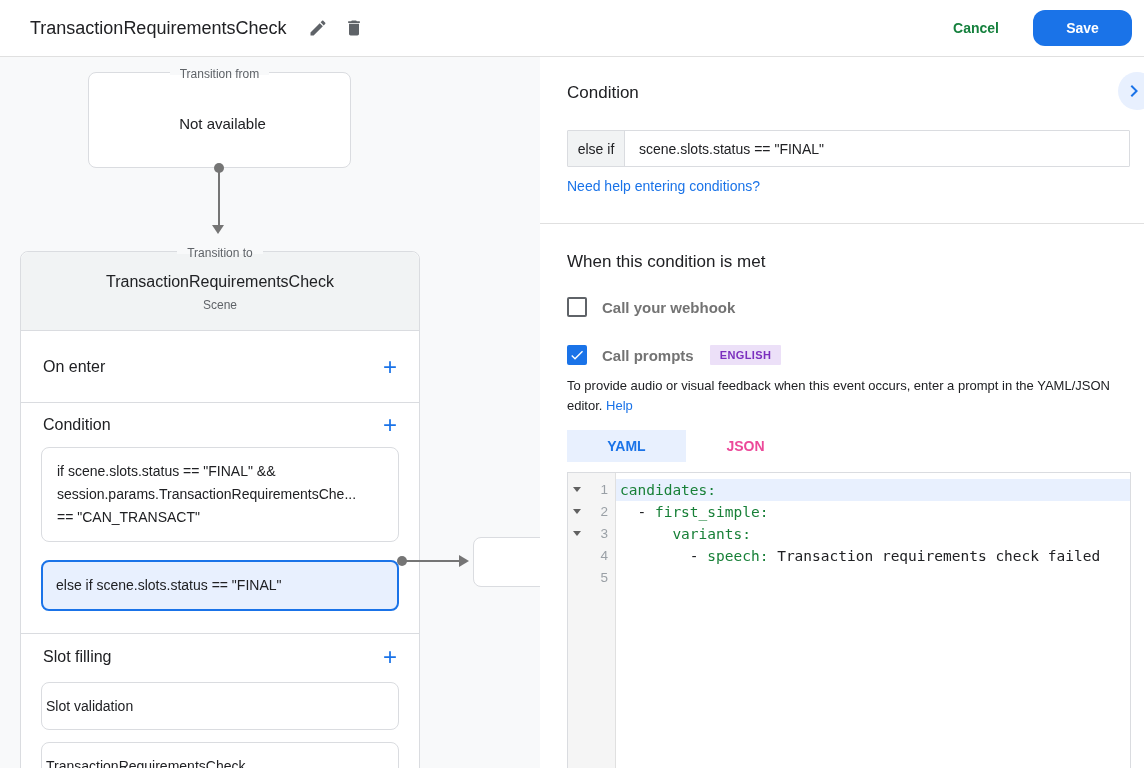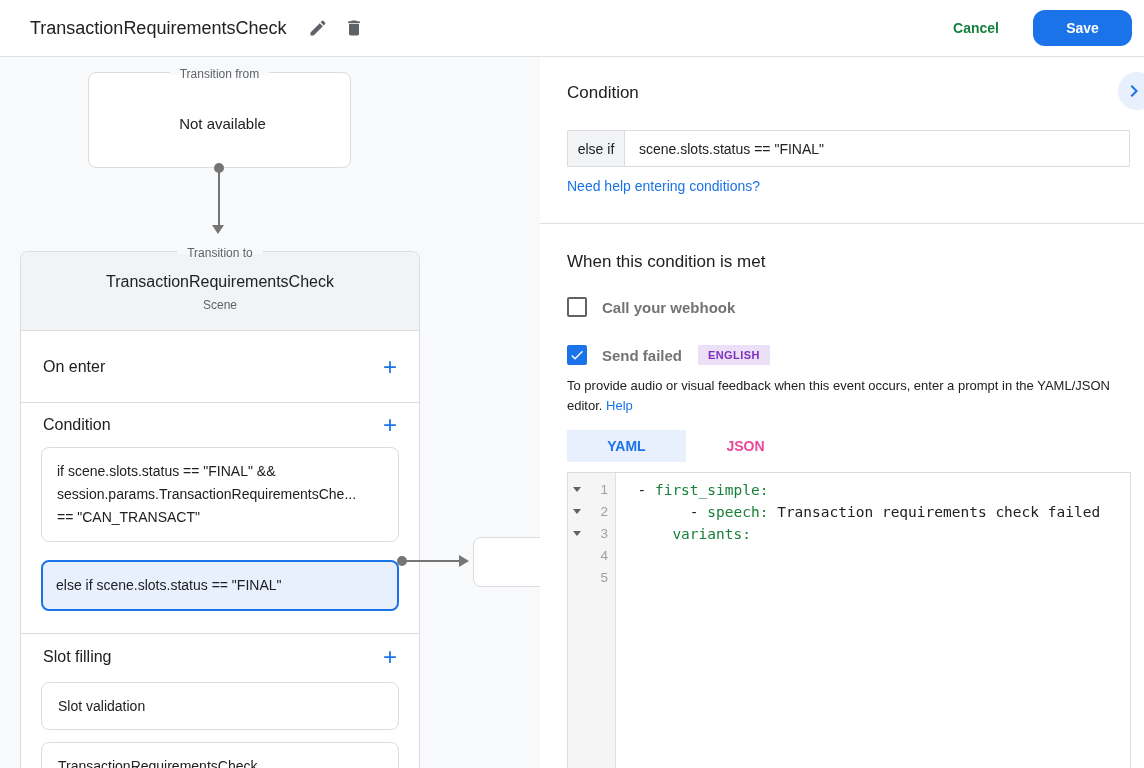--- a/index.html
+++ b/index.html
@@ -56,21 +56,21 @@
   .plus-btn { color:#1a73e8; font-size:24px; font-weight:300; background:none; border:none;
     cursor:pointer; line-height:20px; font-family:inherit; }
   .on-enter-row { height:72px; border-bottom:1px solid #dadce0; }
   .section-head { height:44px; }
   .cond-section { border-bottom:1px solid #dadce0; padding-bottom:22px; }
   .cond-box { margin:0 20px 10px; border:1px solid #dadce0; border-radius:8px;
     padding:12px 15px; font-size:14px; line-height:23px; color:#202124; background:#fff; cursor:pointer; }
   .cond-box.selected { background:#e8f0fe; border:2px solid #1a73e8; margin-top:18px;
     padding:12px 13px; margin-bottom:0; }
   .slot-box { margin:2px 20px 12px; border:1px solid #dadce0; border-radius:8px; height:48px;
-    display:flex; align-items:center; padding:0 16px; font-size:14px; background:#fff; cursor:pointer; }
+    display:flex; align-items:center; padding:0 4px; font-size:14px; background:#fff; cursor:pointer; }
   .target-box { position:absolute; left:473px; top:480px; width:90px; height:50px;
     background:#fff; border:1px solid #dadce0; border-radius:8px; }
 
   
   .panel { position:absolute; left:540px; top:0; width:604px; height:711px;
     background:#fff; overflow:hidden; }
   .panel-title { position:absolute; left:27px; top:26px; font-size:17px; color:#202124; }
   .chev-btn { position:absolute; right:-12px; top:15px; width:38px; height:38px; border-radius:50%;
     background:#e8f0fe; border:none; cursor:pointer; display:flex; align-items:center; }
   .chev-btn svg { fill:#1a73e8; margin-left:4px; }
@@ -222,21 +222,21 @@
       <div class="cb-box" id="cb-webhook"></div>
       <span class="cb-label">Call your webhook</span>
     </div>
 
     <div class="cb-row cb-row2">
       <div class="cb-box checked" id="cb-prompts">
           <svg width="16" height="16" viewBox="0 0 24 24">
             <path fill="#fff" d="M9 16.2L4.8 12l-1.4 1.4L9 19 21 7l-1.4-1.4z"></path>
           </svg>
         </div>
-      <span class="cb-label">Send failed</span>
+      <span class="cb-label">Call prompts</span>
       <span class="lang-badge">ENGLISH</span>
     </div>
 
     <div class="prompt-desc">
       <span>To provide audio or visual feedback when this event occurs, enter a prompt in the YAML/JSON editor.</span>
       <a class="link">Help</a>
     </div>
 
     <div class="tabs">
         <button class="tab active">YAML</button>
@@ -258,20 +258,21 @@
             <span class="line-num">3</span>
           </div>
           <div class="gutter-row">
             <span class="line-num">4</span>
           </div>
           <div class="gutter-row">
             <span class="line-num">5</span>
           </div>
         </div>
       <div class="code-area">
+          <div class="code-line hl"><span class="tok-key">candidates:</span></div>
           <div class="code-line"><span>  - </span><span class="tok-key">first_simple:</span></div>
+          <div class="code-line"><span>      </span><span class="tok-key">variants:</span></div>
           <div class="code-line"><span>        - </span><span class="tok-key">speech:</span><span> Transaction requirements check failed</span></div>
-          <div class="code-line"><span>      </span><span class="tok-key">variants:</span></div>
           <div class="code-line"></div>
         </div>
     </div>
   </div>
 </div>
 
 </body></html>

